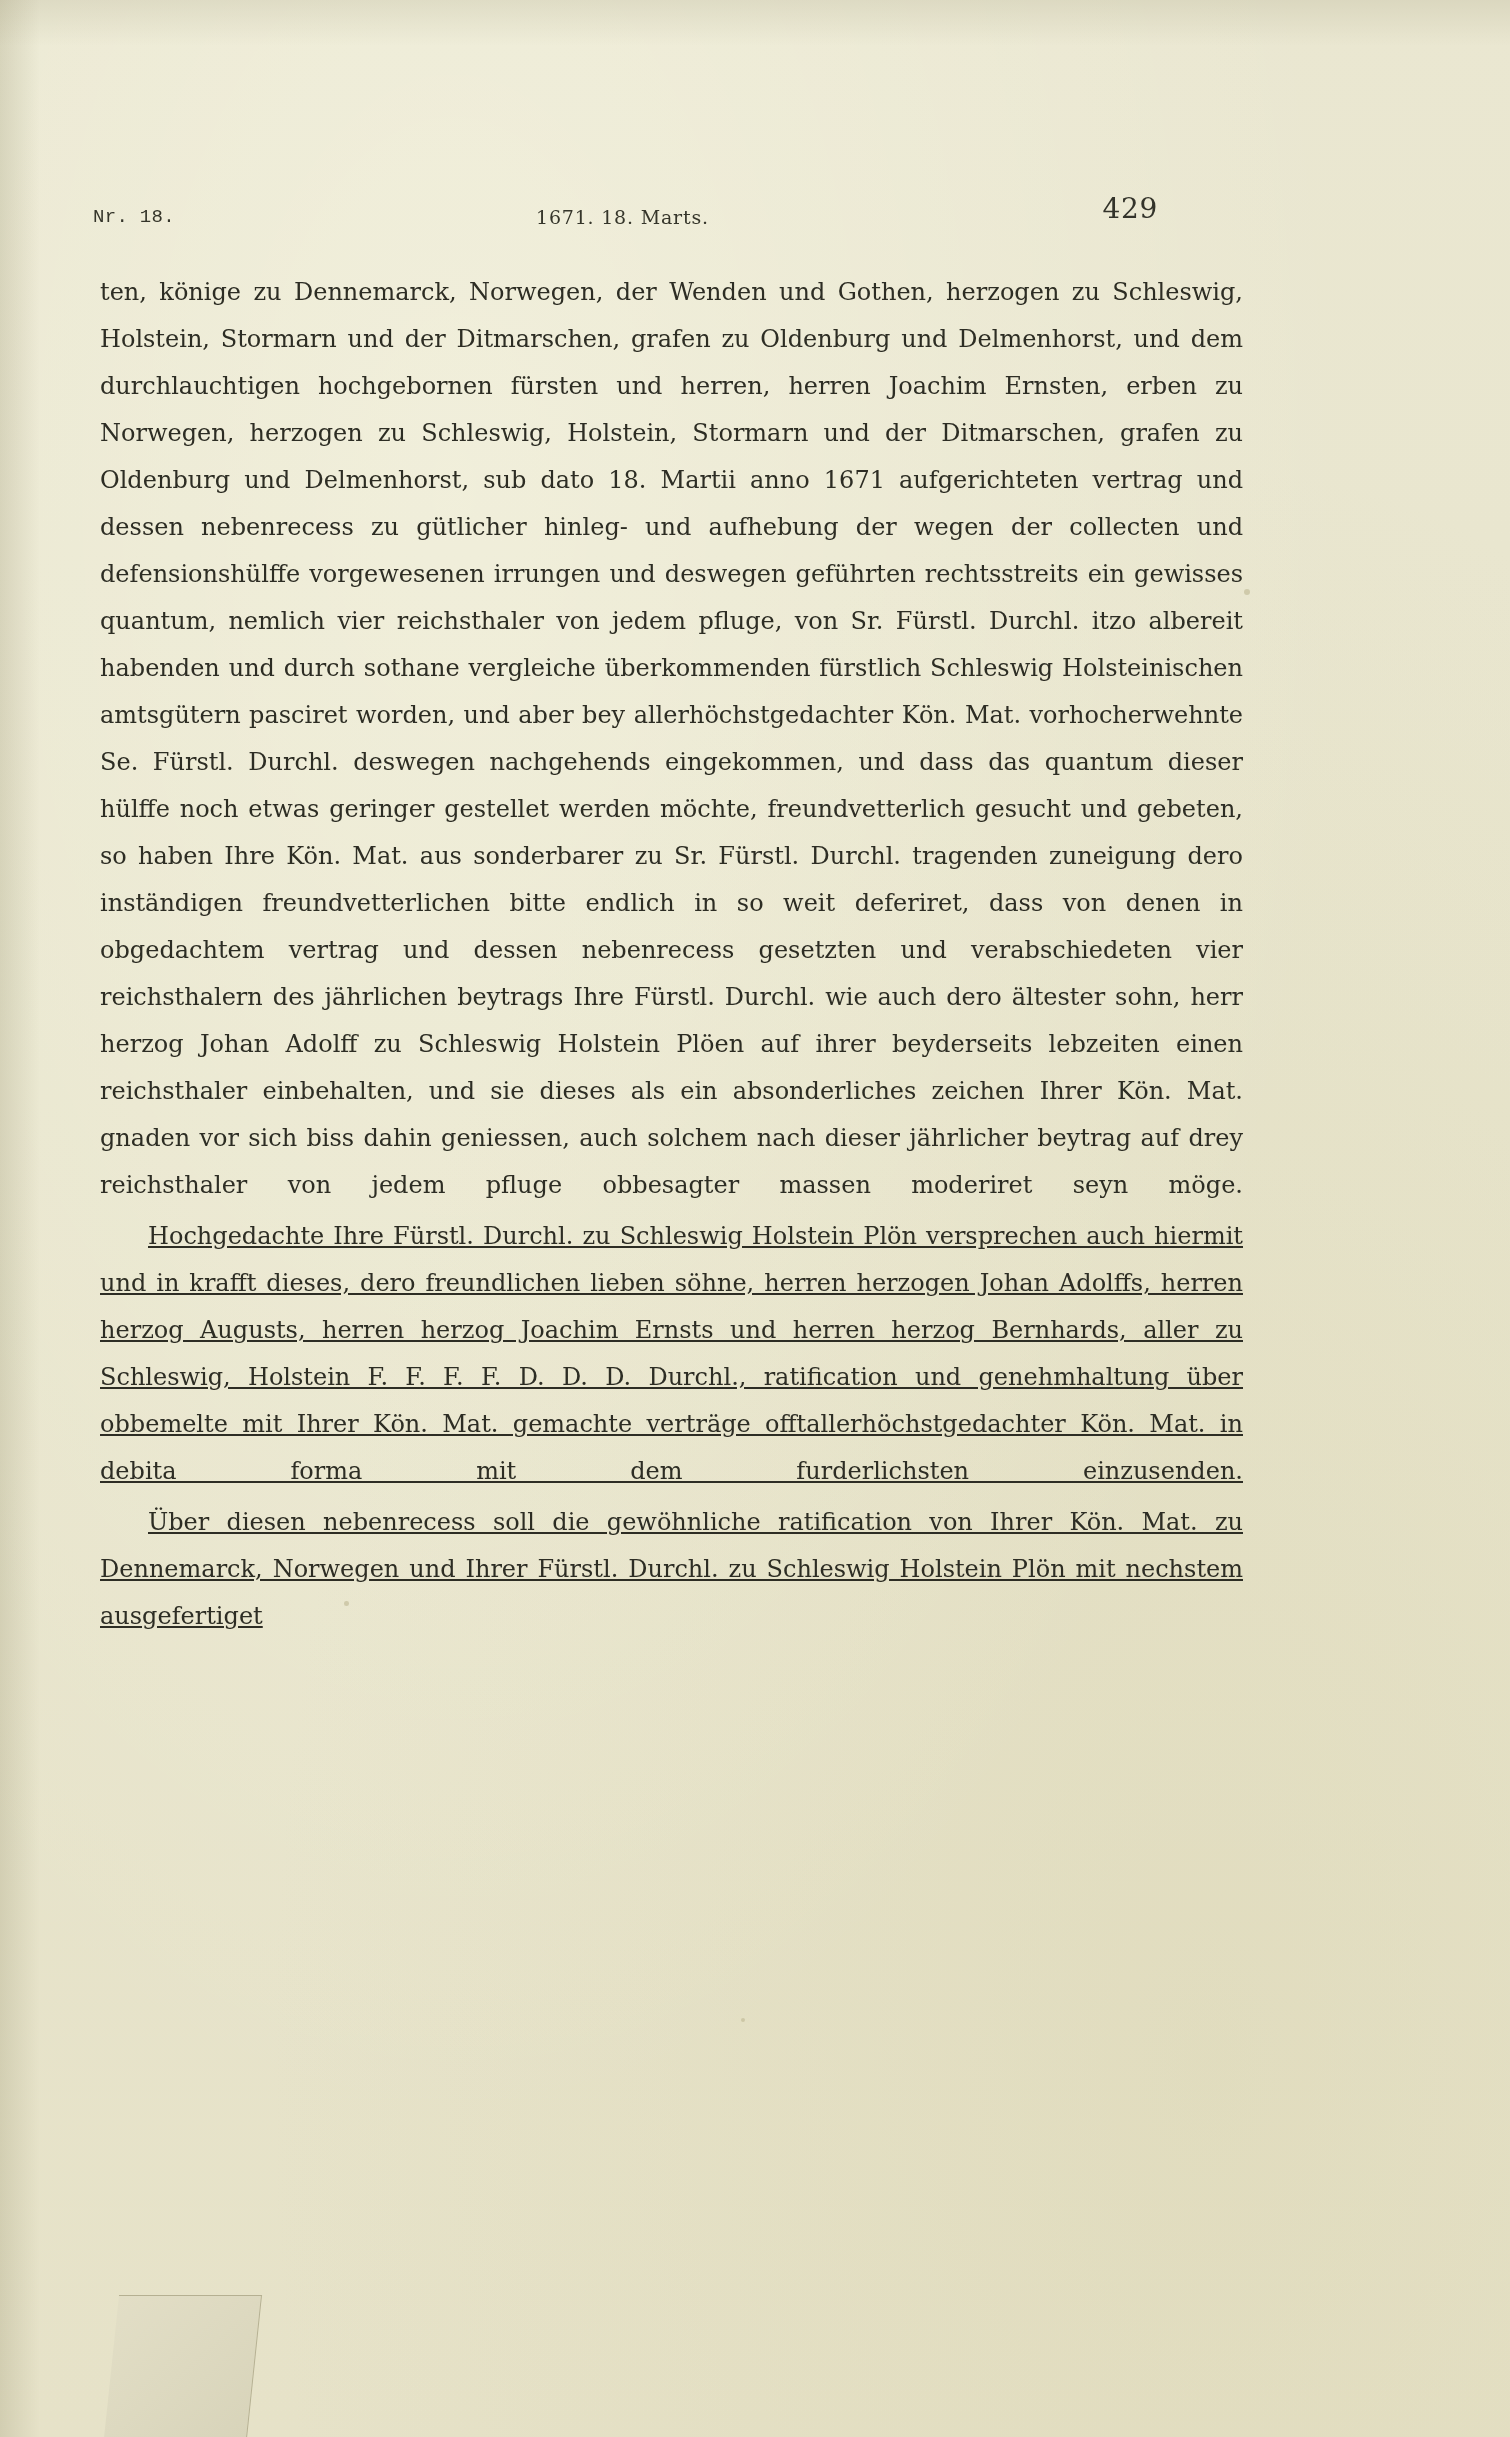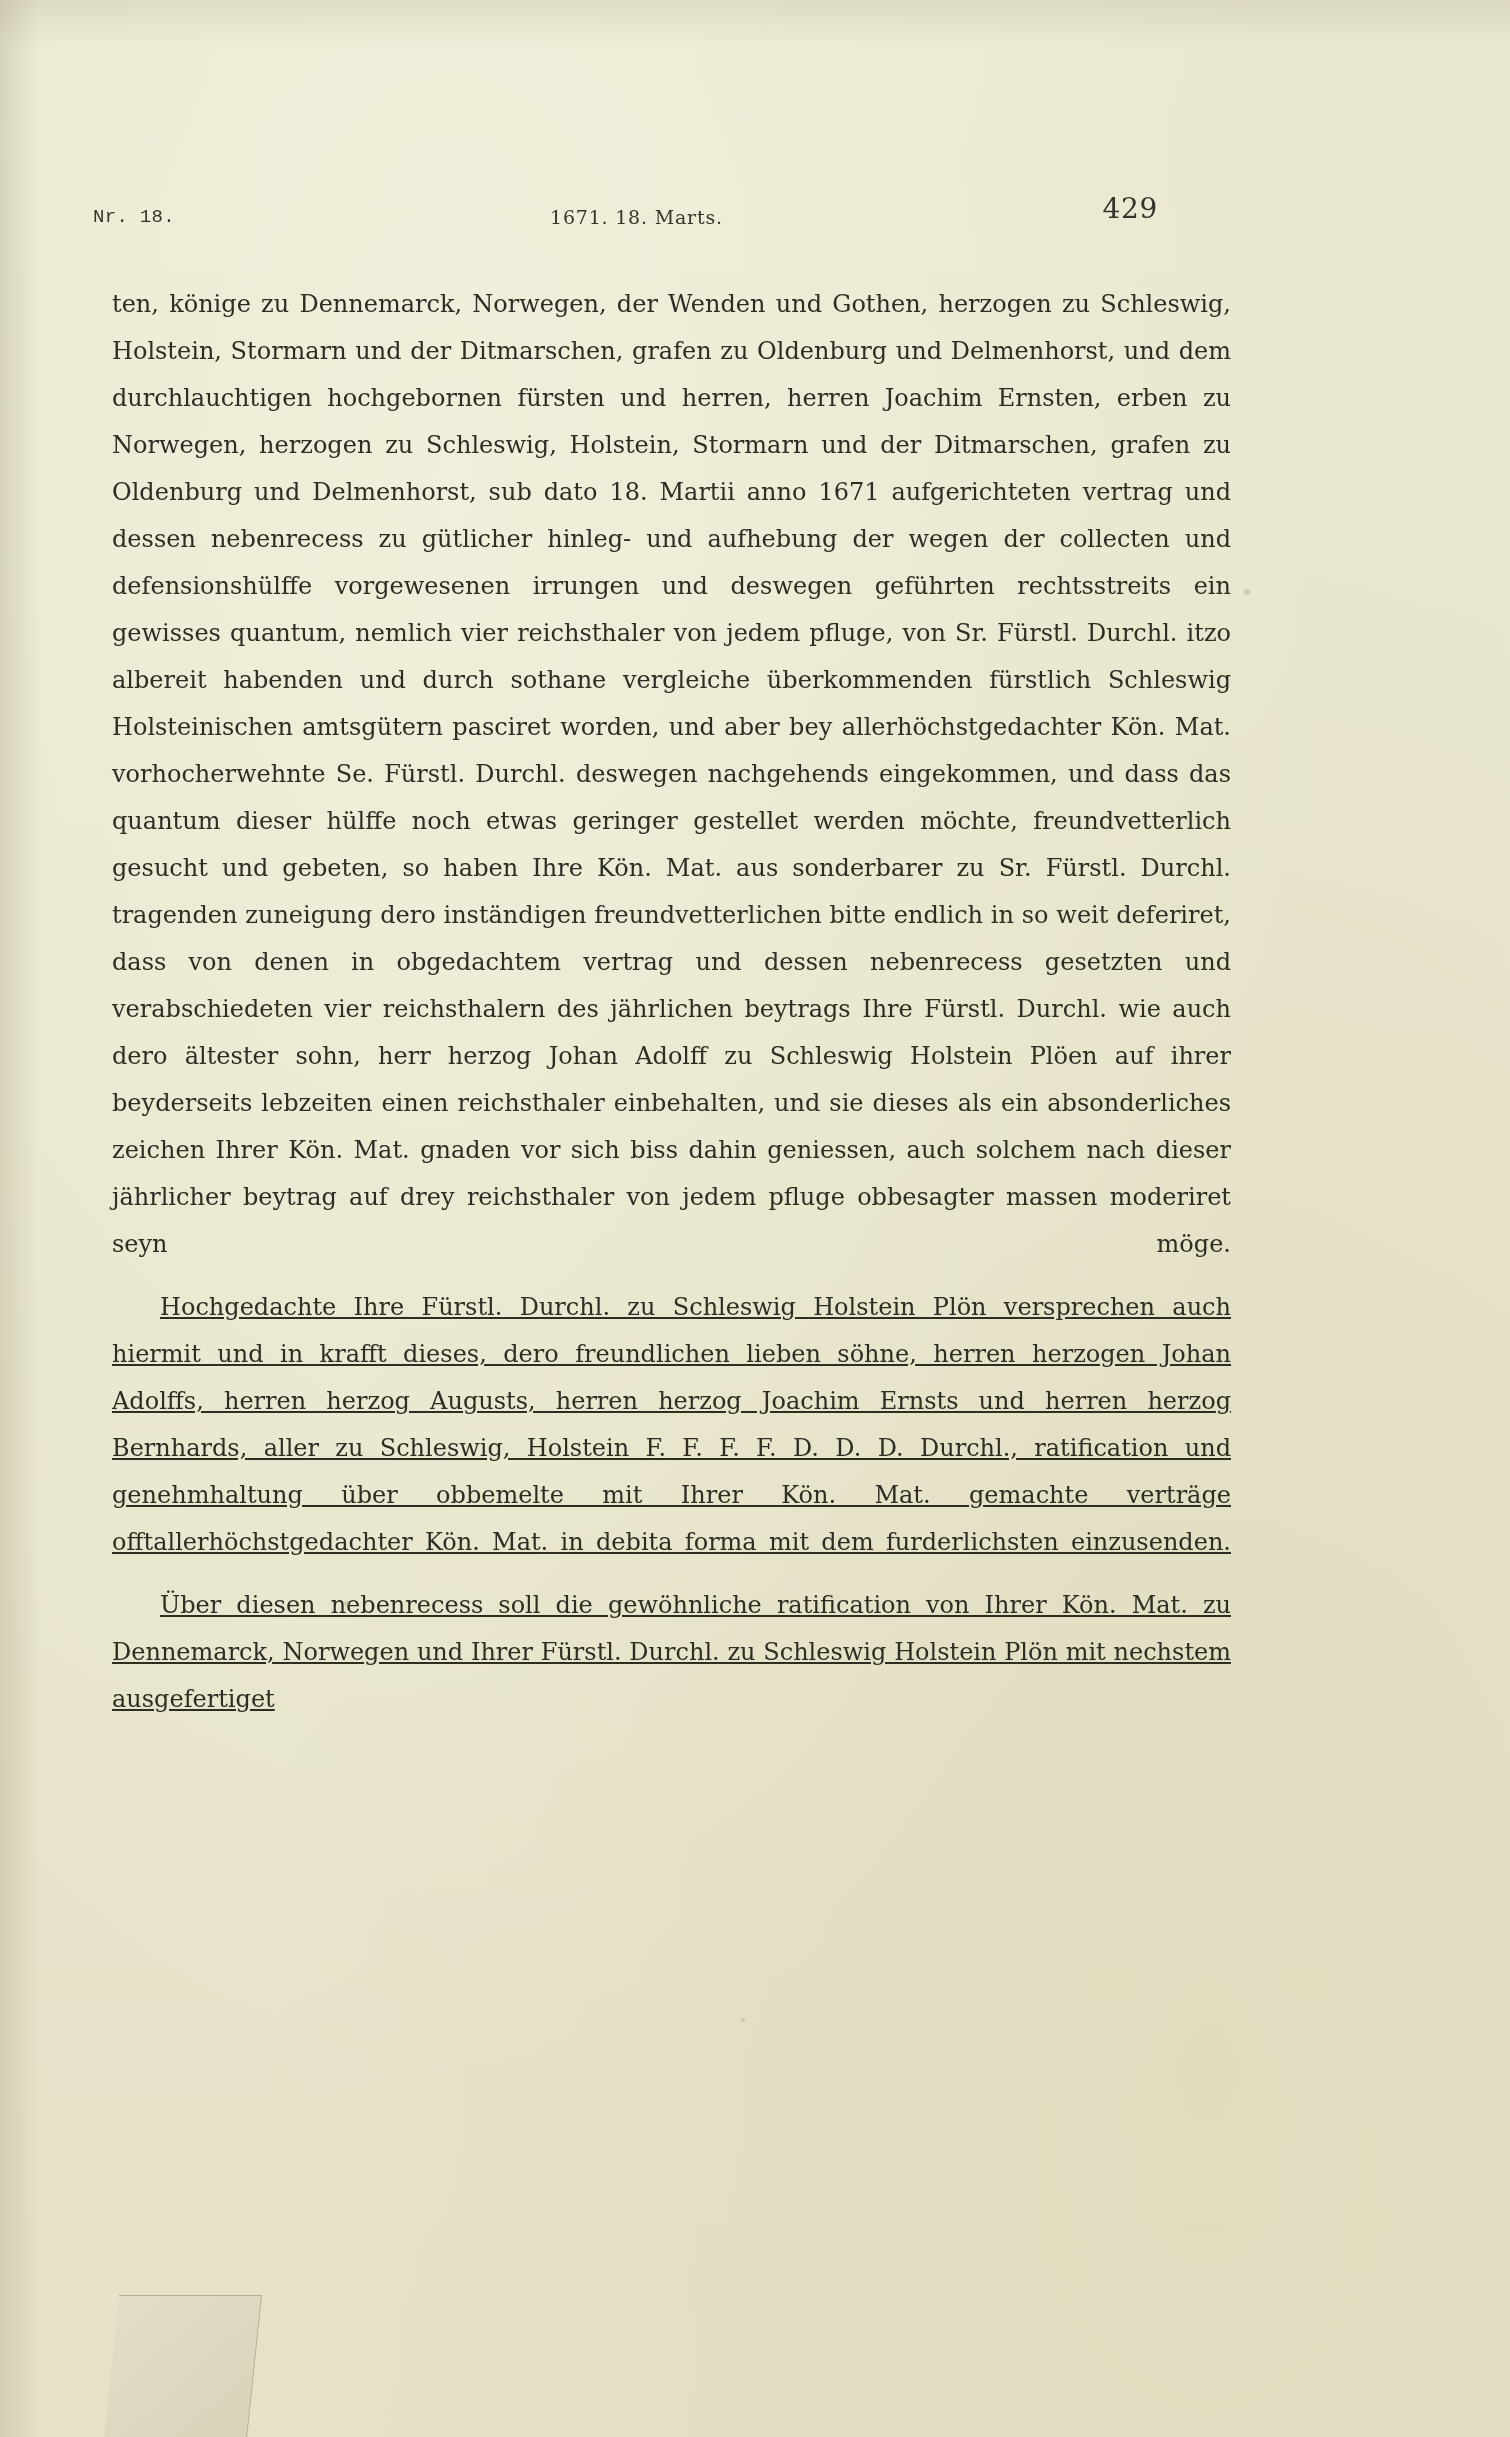--- a/index.html
+++ b/index.html
@@ -42,21 +42,21 @@
     position: absolute;
     left: 0;
     top: 6.6px;
     font-size: 19px;
     letter-spacing: 0.3px;
     color: #35352a;
     font-family: Liberation Mono, monospace;
   }
   .hdr-center {
     position: absolute;
-    left: 457px;
+    left: 443px;
     top: 6.6px;
     font-size: 19px;
     letter-spacing: 0.8px;
     color: #35352a;
   }
   .hdr-page {
     position: absolute;
     right: 73px;
     top: -6.6px;
     font-size: 28px;
@@ -67,21 +67,21 @@
     position: absolute;
     left: 96px;
     top: 265px;
     width: 1151px;
     font-size: 24px;
     line-height: 47px;
     color: #2d2d24;
     text-align: justify;
   }
   .body-text p {
-    margin: 16px;
+    margin: 4px;
     text-align: justify;
     text-justify: inter-word;
   }
   .body-text p.indent {
     text-indent: 48px;
     text-decoration: underline;
   }
   
   .body-text p.just-all {
     text-align-last: justify;

